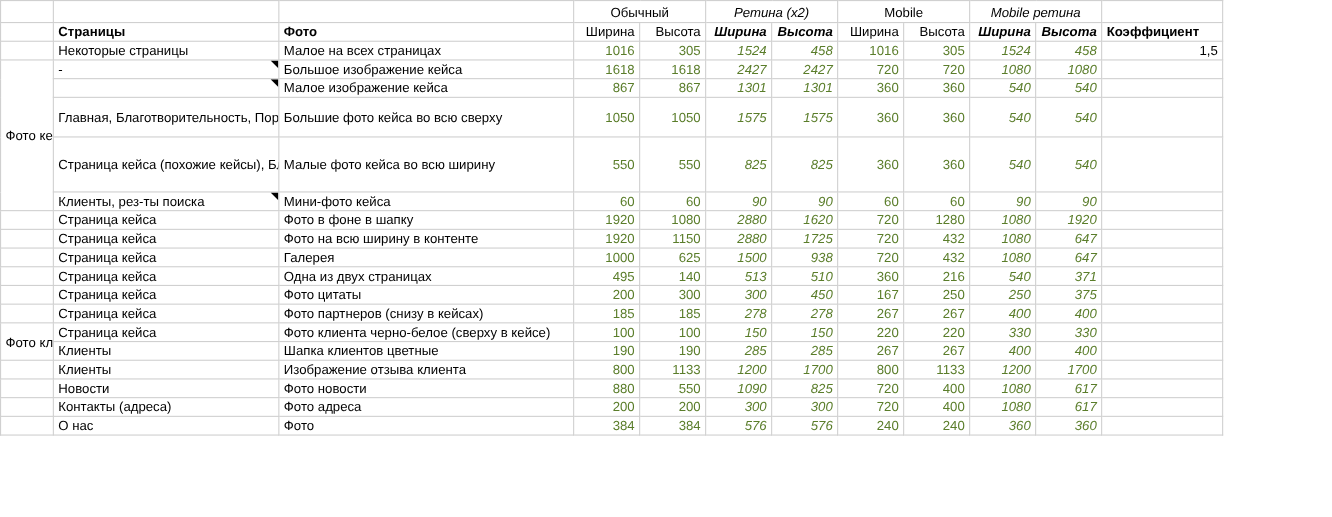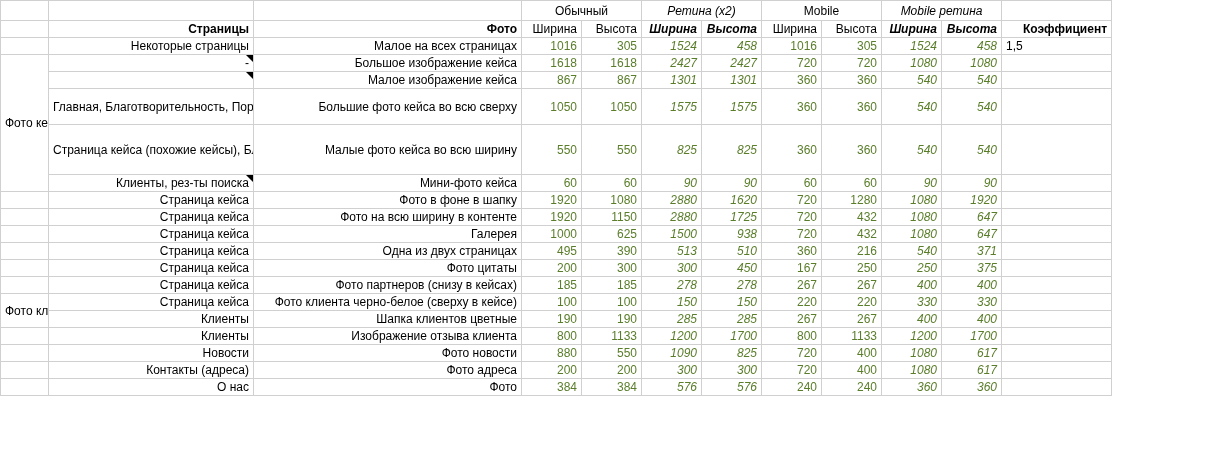--- a/index.html
+++ b/index.html
@@ -46,31 +46,31 @@
   .sub-head {
     text-align: right;
     font-weight: bold;
   }
   .sub-head.italic { font-style: italic; font-weight: bold; }
   .num {
     text-align: right;
     color: #5a7d2a;
   }
   .num.italic { font-style: italic; }
-  .txt { text-align: right; margin-top: 20px; }
+  .txt { text-align: left; margin-top: 20px; }
   .rowlabel {
     text-align: center;
     vertical-align: middle;
     font-size: 12px;
     line-height: 14px;
     white-space: normal;
   }
   .blank { border: 1px solid #d0d0d0; }
   .wrapcell { white-space: normal; line-height: 13px; }
-  .coef { text-align: left; }
+  .coef { text-align: right; }
   .topleft { border-left: none; border-top: none; }
   .thickbox {
     border: 1px solid #555555;
   }
   .hdrrow td { border-bottom: 1px solid #d0d0d0; }
   .grouprow td { height: 17px; }
   .tri {
     position: relative;
   }
   .tri:after {
@@ -254,21 +254,21 @@
       <td class="num">432</td>
       <td class="num italic">1080</td>
       <td class="num italic">647</td>
       <td class="coef"></td>
     </tr>
     <tr>
       <td class="blank"></td>
       <td class="txt">Страница кейса</td>
       <td class="txt">Одна из двух страницах</td>
       <td class="num">495</td>
-      <td class="num">390</td>
+      <td class="num">140</td>
       <td class="num italic">513</td>
       <td class="num italic">510</td>
       <td class="num">360</td>
       <td class="num">216</td>
       <td class="num italic">540</td>
       <td class="num italic">371</td>
       <td class="coef"></td>
     </tr>
     <tr>
       <td class="blank"></td>

